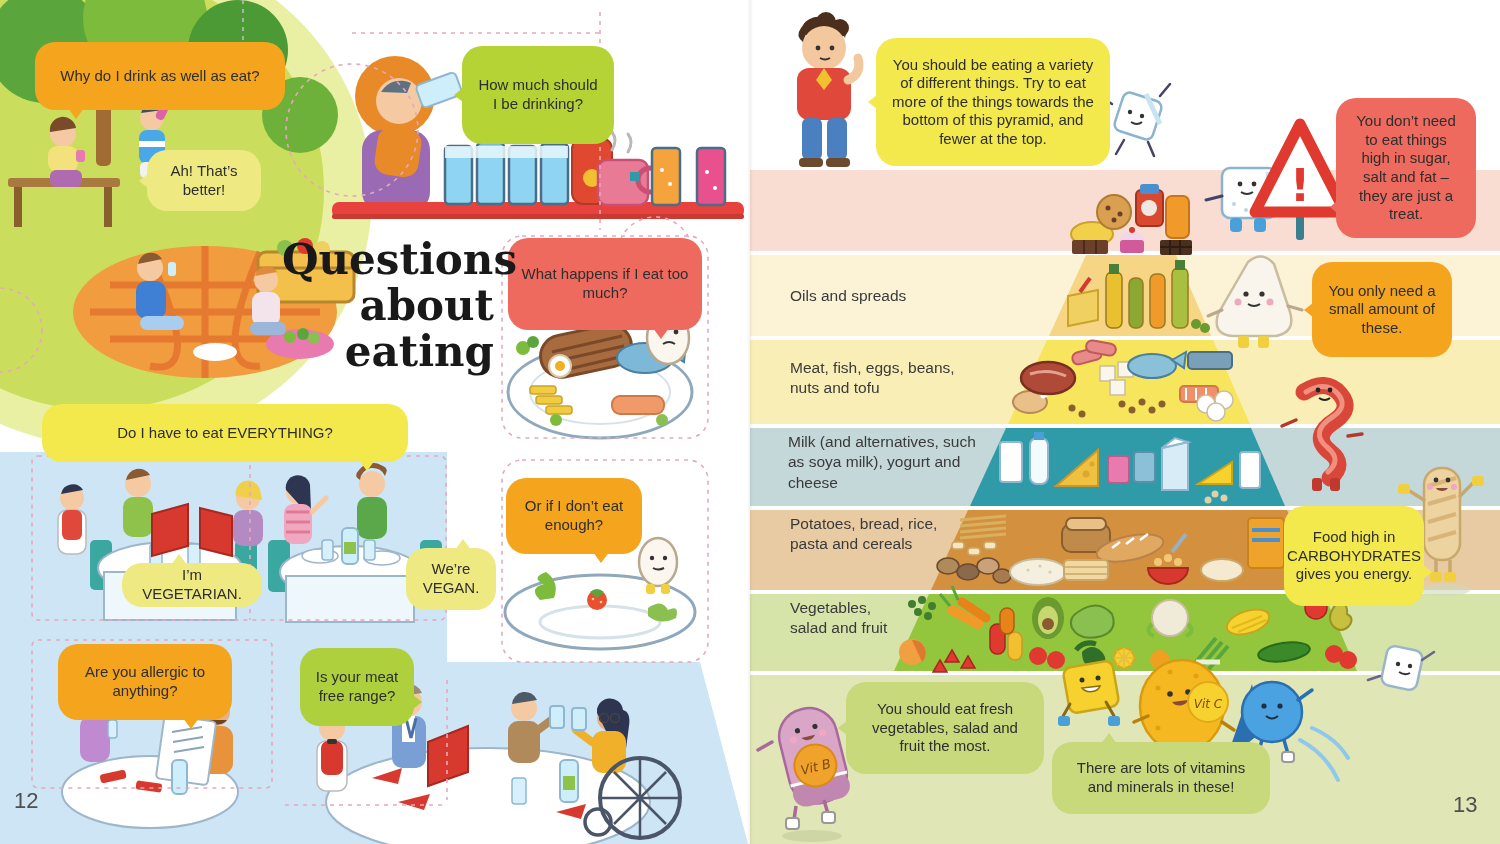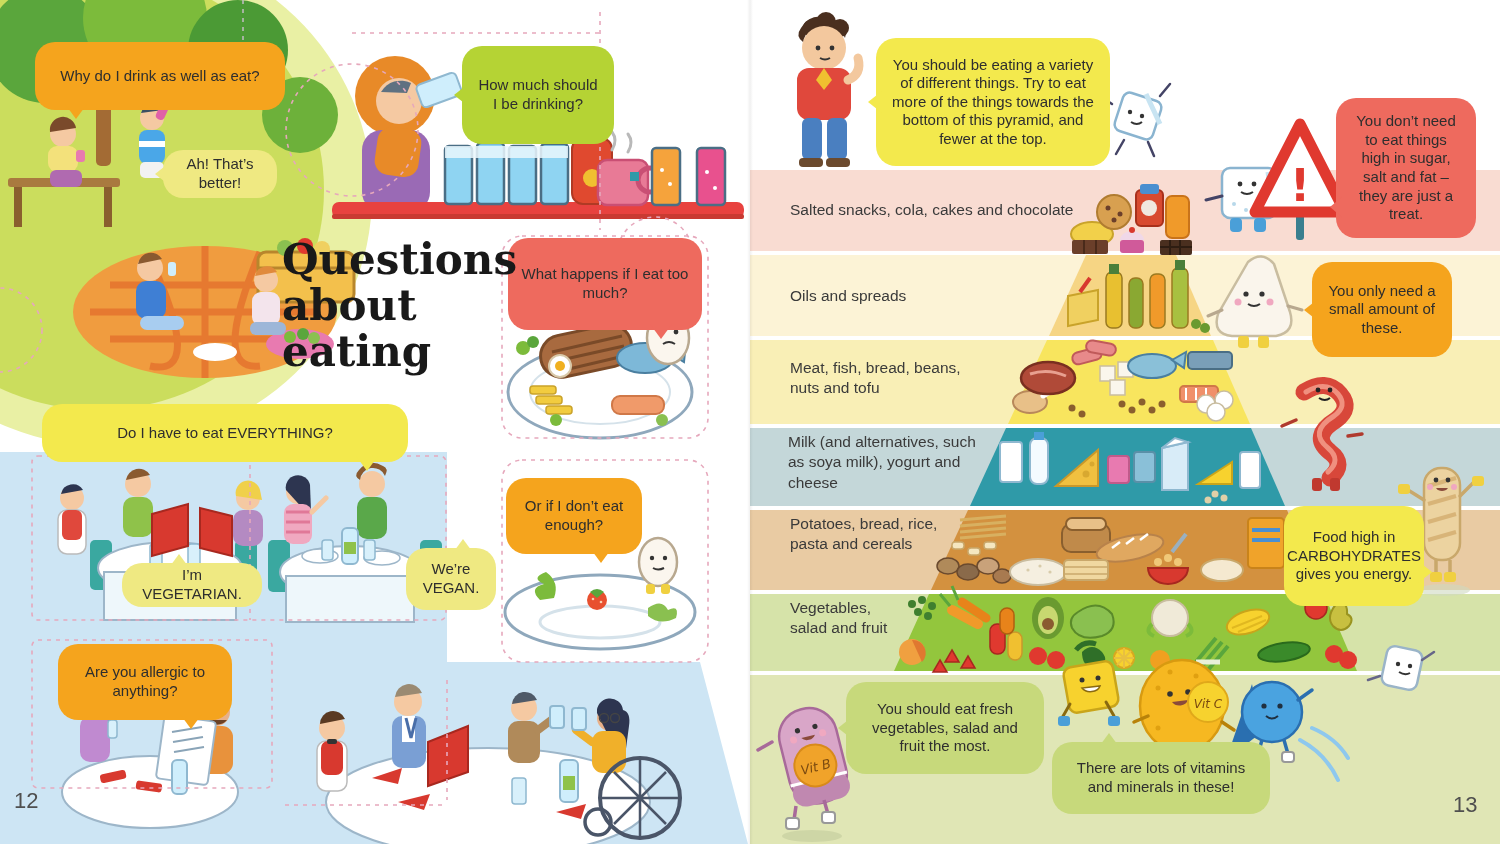--- a/index.html
+++ b/index.html
@@ -12,21 +12,21 @@
      background:var(--bb);z-index:30;font-size:15px;line-height:1.24;box-sizing:border-box}
   .b:after{content:"";position:absolute;width:0;height:0;border:11px solid transparent}
   .t-bl:after{bottom:-20px;left:30px;border-top:15px solid var(--bb)}
   .t-br:after{bottom:-20px;right:30px;border-top:15px solid var(--bb)}
   .t-l:after{left:-19px;top:50%;transform:translateY(-50%);border-right:14px solid var(--bb)}
   .t-lb:after{left:-17px;top:70%;border-right:13px solid var(--bb)}
   .t-r:after{right:-19px;top:55%;border-left:14px solid var(--bb)}
   .t-t:after{top:-20px;left:46px;border-bottom:15px solid var(--bb)}
   .title{position:absolute;left:282px;top:237px;width:212px;z-index:30;
          font-family:"DejaVu Serif",serif;font-weight:700;font-size:42px;line-height:1.1;
-         text-align:left;color:#191919}
+         text-align:right;color:#191919}
   .lbl{position:absolute;font-size:15.5px;color:#3a3a3a;z-index:30;line-height:1.32}
   .pg{position:absolute;font-size:22px;color:#4f4f4f;z-index:30}
   .gutter{position:absolute;left:747px;top:0;width:6px;height:844px;z-index:2;
           background:linear-gradient(90deg,rgba(0,0,0,0),rgba(0,0,0,.06),rgba(0,0,0,0))}
 </style>
 </head>
 <body>
 
 <div id="stage">
 
@@ -615,41 +615,41 @@
     <g>
       <rect x="1384" y="648" width="36" height="40" rx="8" transform="rotate(12 1402 668)" fill="#fff" stroke="#9ab4c8" stroke-width="2.5"></rect>
       <circle cx="1398" cy="664" r="2.2" fill="#333"></circle>
         <circle cx="1410" cy="666" r="2.2" fill="#333"></circle>
       <path d="M1399,672 q6,4 11,1" stroke="#333" stroke-width="2" fill="none"></path>
       <path d="M1380,676 l-12,4 M1422,660 l12,-8" stroke="#668" stroke-width="2.5" stroke-linecap="round"></path>
     </g>
   </svg>
 
   <div class="b t-bl" style="--bb:#f5a41d;left:35px;top:42px;width:250px;height:68px">Why do I drink as well as eat?</div>
-  <div class="b t-l" style="--bb:#efe982;left:163px;top:150px;width:114px;height:48px">Ah! That’s better!</div>
+  <div class="b t-l" style="--bb:#efe982;left:147px;top:150px;width:114px;height:61px">Ah! That’s better!</div>
   <div class="b t-l" style="--bb:#b5d334;left:462px;top:46px;width:152px;height:98px">How much should I be drinking?</div>
   <div class="b t-br" style="--bb:#ee6a5e;left:508px;top:238px;width:194px;height:92px">What happens if I eat too much?</div>
   <div class="b t-br" style="--bb:#f3e94d;left:42px;top:404px;width:366px;height:58px">Do I have to eat EVERYTHING?</div>
   <div class="b t-t" style="--bb:#efe982;left:122px;top:563px;width:140px;height:44px">I’m VEGETARIAN.</div>
   <div class="b t-t" style="--bb:#efe982;left:406px;top:548px;width:90px;height:62px">We’re VEGAN.</div>
   <div class="b t-br" style="--bb:#f5a41d;left:506px;top:478px;width:136px;height:76px">Or if I don’t eat enough?</div>
   <div class="b t-br" style="--bb:#f5a41d;left:58px;top:644px;width:174px;height:76px">Are you allergic to anything?</div>
+  <div class="b t-r" style="--bb:#aed03d;left:300px;top:648px;width:114px;height:78px">Is your meat free range?</div>
 
   <div class="title">Questions about eating</div>
 
   <div class="b t-l" style="--bb:#f3e94d;left:876px;top:38px;width:234px;height:128px">You should be eating a variety of different things. Try to eat more of the things towards the bottom of this pyramid, and fewer at the top.</div>
   <div class="b t-lb" style="--bb:#ee6a5e;left:1336px;top:98px;width:140px;height:140px">You don’t need to eat things high in sugar, salt and fat – they are just a treat.</div>
   <div class="b t-l" style="--bb:#f5a41d;left:1312px;top:262px;width:140px;height:95px">You only need a small amount of these.</div>
   <div class="b t-r" style="--bb:#f3e94d;left:1284px;top:506px;width:140px;height:100px">Food high in CARBOHYDRATES gives you energy.</div>
   <div class="b t-l" style="--bb:#c7d97b;left:846px;top:682px;width:198px;height:92px">You should eat fresh vegetables, salad and fruit the most.</div>
   <div class="b t-t" style="--bb:#c7d97b;left:1052px;top:742px;width:218px;height:72px">There are lots of vitamins and minerals in these!</div>
 
-  <div class="lbl" style="left:790px;top:200px;width:320px">Salted snacks, cola, cakes and chocolate</div>
   <div class="lbl" style="left:790px;top:286px;width:220px">Oils and spreads</div>
-  <div class="lbl" style="left:790px;top:358px;width:175px">Meat, fish, bread, beans, nuts and tofu</div>
+  <div class="lbl" style="left:790px;top:358px;width:175px">Meat, fish, eggs, beans, nuts and tofu</div>
   <div class="lbl" style="left:788px;top:432px;width:205px">Milk (and alternatives, such as soya milk), yogurt and cheese</div>
   <div class="lbl" style="left:790px;top:514px;width:150px">Potatoes, bread, rice, pasta and cereals</div>
   <div class="lbl" style="left:790px;top:598px;width:110px">Vegetables, salad and fruit</div>
 
   <div class="pg" style="left:14px;top:788px">12</div>
   <div class="pg" style="left:1453px;top:792px">13</div>
 
 </div>
 
 </body></html>

